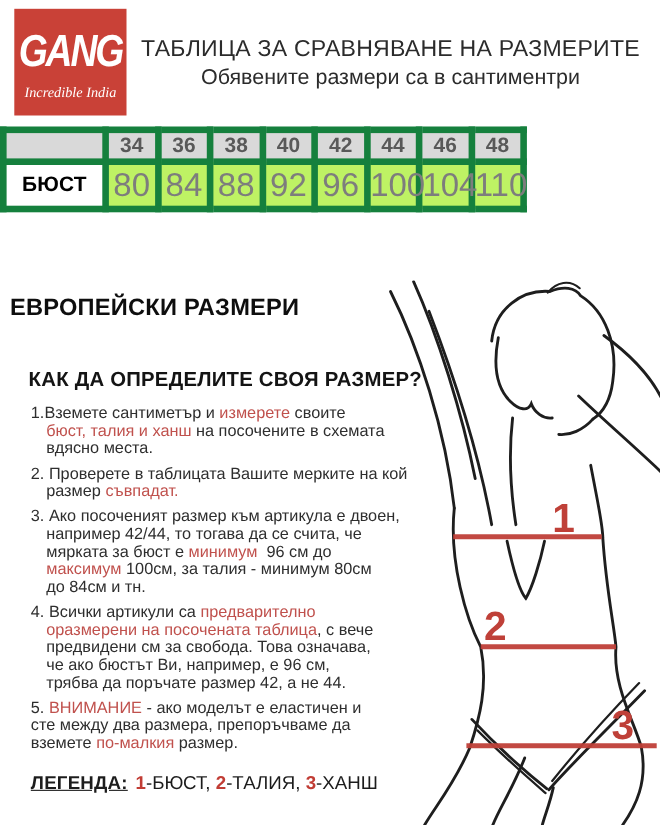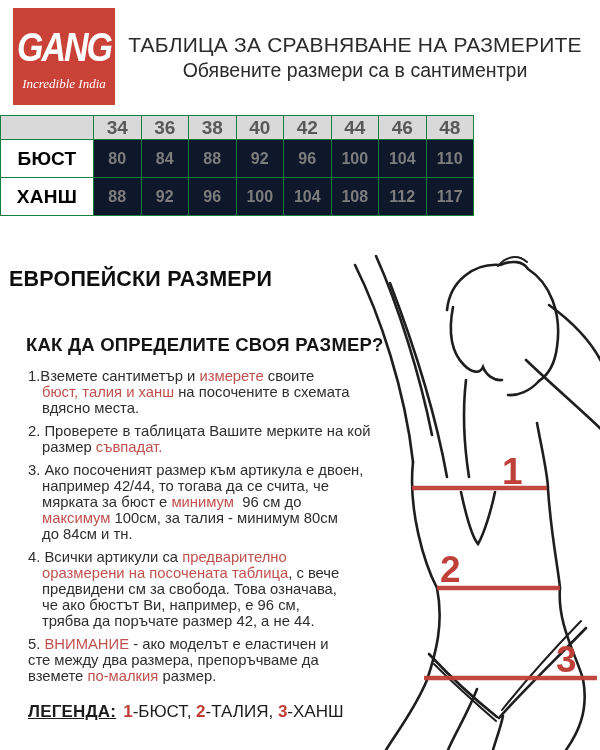--- a/index.html
+++ b/index.html
@@ -23,29 +23,29 @@
   }
   .title-block{position:absolute;left:112px;top:32px;width:486px;text-align:center;color:#2b2b2b;}
   .doc-title{font-size:21px;line-height:26px;letter-spacing:.2px;}
   .doc-subtitle{font-size:19.5px;line-height:24px;}
   
   table.size-table{
     position:absolute;left:0;top:115px;width:473px;
     border-collapse:collapse;table-layout:fixed;
   }
   .size-table th,.size-table td{
-    border:1px solid #15803d;padding:0;text-align:center;vertical-align:middle;
+    border:6px solid #15803d;padding:0;text-align:center;vertical-align:middle;
   }
   .size-table thead th{
     height:23px;background:#d9d9d9;color:#595959;font-size:19px;font-weight:bold;
   }
   .size-table td.rowlabel{
     height:37px;background:#fff;color:#000;font-size:19px;font-weight:bold;letter-spacing:.3px;
   }
-  .size-table td.val{height:37px;background:#0f172a;color:#7d7d7d;font-size:16px;font-weight:700;}
+  .size-table td.val{height:37px;background:#bef264;color:#7d7d7d;font-size:30px;font-weight:400;}
   
   .eu-heading{
     position:absolute;left:9px;top:267px;font-size:21.5px;font-weight:800;
     color:#0e0e0e;letter-spacing:.2px;
   }
   .howto-heading{
     position:absolute;left:26px;top:334px;font-size:18.5px;font-weight:800;
     color:#141414;letter-spacing:.2px;
   }
   
@@ -104,31 +104,20 @@
       <td class="rowlabel">БЮСТ</td>
       <td class="val">80</td>
       <td class="val">84</td>
       <td class="val">88</td>
       <td class="val">92</td>
       <td class="val">96</td>
       <td class="val">100</td>
       <td class="val">104</td>
       <td class="val">110</td>
     </tr>
-    <tr>
-      <td class="rowlabel">ХАНШ</td>
-      <td class="val">88</td>
-      <td class="val">92</td>
-      <td class="val">96</td>
-      <td class="val">100</td>
-      <td class="val">104</td>
-      <td class="val">108</td>
-      <td class="val">112</td>
-      <td class="val">117</td>
-    </tr>
   </tbody>
 </table>
 
 <div class="eu-heading">ЕВРОПЕЙСКИ РАЗМЕРИ</div>
 <div class="howto-heading">КАК ДА ОПРЕДЕЛИТЕ СВОЯ РАЗМЕР?</div>
 
 <div class="instructions">
   <div class="item hang"><span>1.</span><span>Вземете сантиметър и </span><span class="red">измерете</span><span> своите
 </span><span class="red">бюст, талия и ханш</span><span> на посочените в схемата
 вдясно места.</span></div>

